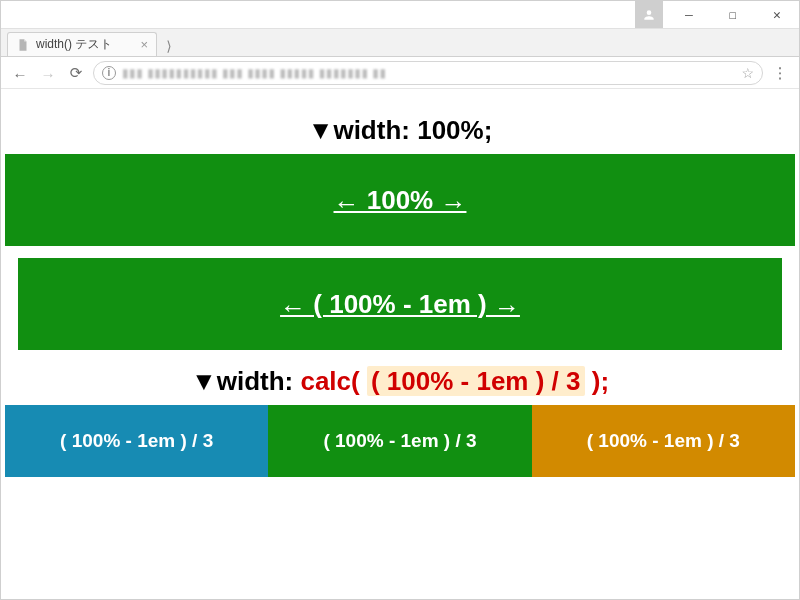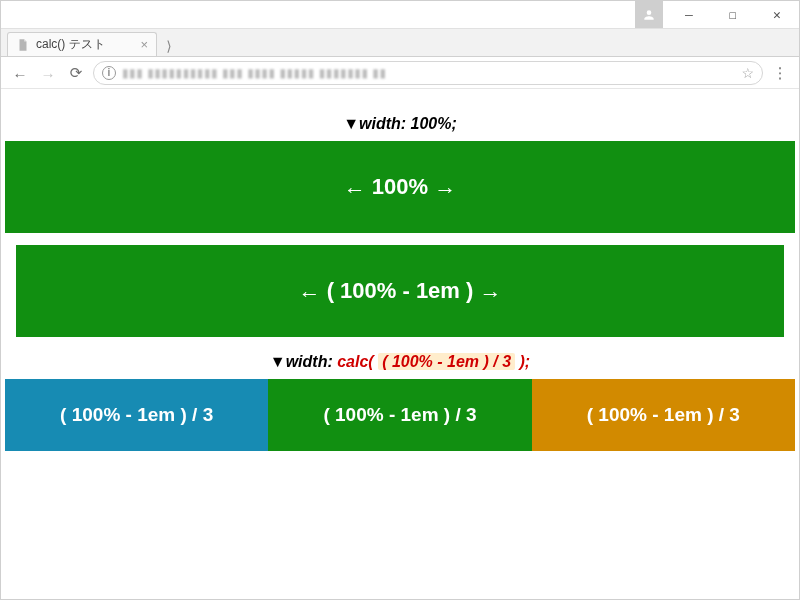--- a/index.html
+++ b/index.html
@@ -79,36 +79,36 @@
     white-space:nowrap; overflow:hidden;
   }
   .omnibox .star { color:#9e9e9e; font-size:14px; }
   .menu-dots { width:22px; text-align:center; color:#6e6e6e; font-size:15px; }
 
   
   .page { padding:10px 0 0 0; }
   .heading {
     text-align:center;
     font-weight:bold;
-    font-size:16px;
+    font-size:26px;
     margin:16px 0 8px 0;
     color:#000;
-    font-style:italic;
   }
   .heading .tri { font-family:Arial,sans-serif; }
   .heading .prop { color:#000; }
   .heading .fn  { color:#d00000; }
   .heading .hl  { color:#d00000; background:#ffedcc; padding:0 4px; border-radius:2px;}
 
   .box-wrap { padding:0 4px; }
   .box {
     background:#118f11;
-    color:#fff; font-weight:bold; font-size:22px;
+    color:#fff; font-weight:bold; font-size:26px;
     display:flex; align-items:center; justify-content:center;
     height:92px;
+    text-decoration:underline;
   }
   .box1 { width:100%; }
   .box2 { width:calc(100% - 1em); margin:12px auto; }
   .row3 { display:flex; width:calc(100% - 0px); padding:0 4px;}
   .box3 { width:calc((100%)/3); height:72px; font-size:19px; display:flex;align-items:center;justify-content:center; color:#fff; font-weight:bold;}
   .c-blue   { background:#178bb3; }
   .c-green  { background:#118f11; }
   .c-orange { background:#d28a00; }
 
 </style>
@@ -127,21 +127,21 @@
 </div>
 
 <div class="tabstrip">
   <div class="tab">
     <span class="favicon">
       <svg viewBox="0 0 24 24">
           <path fill="#b5b5b5" d="M6 2h8l4 4v16H6z"></path>
           <path fill="#fff" d="M14 2v4h4" opacity=".6"></path>
         </svg>
     </span>
-    <span>calc() テスト</span>
+    <span>width() テスト</span>
     <span class="tab-x">×</span>
   </div>
   <div class="newtab">⟩</div>
 </div>
 
 <div class="addr">
   <div class="nav-ico">←</div>
   <div class="nav-ico disabled">→</div>
   <div class="nav-ico">⟳</div>
   <div class="omnibox">

